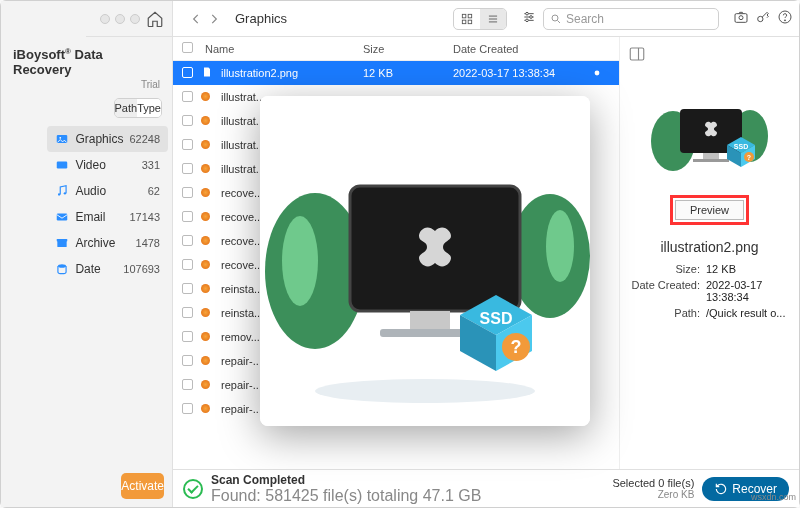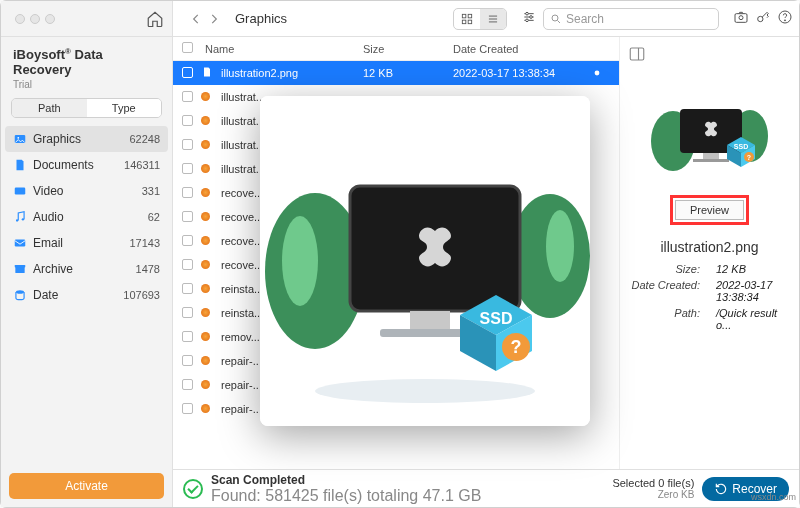--- a/index.html
+++ b/index.html
@@ -13,21 +13,21 @@
 .nav-ar svg { width: 14px; height: 14px; stroke: #888; fill:none; stroke-width:2; }
 .crumb-title { font-size: 13px; margin-left: 8px; color:#333;}
 .viewtoggle { margin-left:auto; display:flex; border:1px solid #d0d0d0; border-radius:5px; overflow:hidden;}
 .viewtoggle div { width:26px; height:20px; display:flex; align-items:center; justify-content:center; }
 .viewtoggle .active { background:#e8e8e8;}
 .viewtoggle svg{width:14px;height:14px;stroke:#555;fill:none;stroke-width:1.5;}
 .filter svg,.cam svg,.key svg,.help svg{width:16px;height:16px;stroke:#555;fill:none;stroke-width:1.5;}
 .searchbox { display:flex; align-items:center; border:1px solid #d0d0d0; border-radius:5px; height:22px; width:176px; padding:0 6px; gap:4px; color:#999;}
 .searchbox svg{width:12px;height:12px;stroke:#999;fill:none;stroke-width:2;}
 .main { flex:1; display:flex; overflow:hidden;}
-.sidebar { width:172px; background:#f3f3f3; border-right:1px solid #e0e0e0; display:flex; flex-direction:column;}
+.sidebar { width:172px; background:#f3f3f3; border-right:1px solid #e0e0e0; display:flex; flex-direction:column;align-items:flex-end;}
 .brand { padding:10px 12px 2px; font-weight:700; font-size:13px;}
 .brand sup{font-size:8px;}
 .trial { padding:0 12px 8px; font-size:10px; color:#888;}
 .tabs { display:flex; margin:0 10px 8px; border:1px solid #d0d0d0; border-radius:5px; overflow:hidden; height:20px;}
 .tabs div{flex:1; text-align:center; line-height:18px; font-size:11px;}
 .tabs .active{background:#fff;}
 .tabs div:not(.active){background:#eee;}
 .catlist { flex:1; padding:0 4px;}
 .cat { display:flex; align-items:center; height:26px; padding:0 8px; border-radius:4px; gap:6px; cursor:pointer;}
 .cat.selected { background:#e2e2e2;}
@@ -62,21 +62,21 @@
 .selinfo .s1{font-size:11px;}
 .selinfo .s2{font-size:10px;color:#888;}
 .recoverbtn{background:#0369a1;color:#fff;height:24px;padding:0 12px;border-radius:12px;display:flex;align-items:center;gap:4px;font-size:12px;}
 .rightpanel{width:180px;border-left:1px solid #eee;padding:8px;display:flex;flex-direction:column;align-items:center;}
 .rightpanel svg.pvicon{width:18px;height:18px;stroke:#888;fill:none;stroke-width:1.5;align-self:flex-start;}
 .thumb{width:130px;height:90px;margin-top:28px;display:flex;align-items:center;justify-content:center;position:relative;}
 .prevbtn-wrap{border:3px solid #f33;padding:2px;margin-top:14px;}
 .prevbtn{border:1px solid #bbb;background:#fafafa;padding:3px 14px;font-size:11px;}
 .fname{font-size:14px;margin-top:14px;}
 .meta{margin-top:8px;font-size:11px;width:100%;}
-.meta div{display:flex;gap:16px;margin-bottom:4px;font-style:italic;}
+.meta div{display:flex;gap:6px;margin-bottom:4px;}
 .meta .k{width:72px;text-align:right;color:#444;}
 .meta .v{flex:1;color:#222;}
 .dot-orange{display:inline-block;width:9px;height:9px;border-radius:50%;background:radial-gradient(#f7a33b,#e06a12);}
 .popup{position:absolute;left:260px;top:96px;width:330px;height:330px;background:#fff;border-radius:8px;box-shadow:0 10px 40px rgba(0,0,0,.35);overflow:hidden;}
 .popup .reddot{position:absolute;left:10px;top:8px;width:10px;height:10px;border-radius:50%;background:#ff5f57;}
 .popup-img{position:absolute;inset:0;display:flex;align-items:center;justify-content:center;}
 .wm{position:absolute;right:4px;bottom:6px;font-size:9px;color:#888;}
 .ic-blue{fill:#2b8eff;}
 </style>
 </head>
@@ -107,27 +107,20 @@
       </div>
       <div class="catlist">
         <div class="cat selected">
           <svg class="ic ic-blue" viewBox="0 0 24 24">
               <rect x="3" y="5" width="18" height="14" rx="2"></rect>
               <circle cx="9" cy="10" r="1.5" fill="#fff"></circle>
               <path d="M4 18l5-5 4 4 3-3 4 4" fill="none" stroke="#fff" stroke-width="1.5"></path>
             </svg>
           <span class="lbl">Graphics</span>
           <span class="cnt">62248</span>
-        </div>
-        <div class="cat">
-          <svg class="ic ic-blue" viewBox="0 0 24 24">
-              <path d="M6 3h9l3 3v15H6z"></path>
-            </svg>
-          <span class="lbl">Documents</span>
-          <span class="cnt">146311</span>
         </div>
         <div class="cat">
           <svg class="ic ic-blue" viewBox="0 0 24 24">
               <rect x="3" y="6" width="18" height="12" rx="2"></rect>
             </svg>
           <span class="lbl">Video</span>
           <span class="cnt">331</span>
         </div>
         <div class="cat">
           <svg class="ic ic-blue" viewBox="0 0 24 24">

